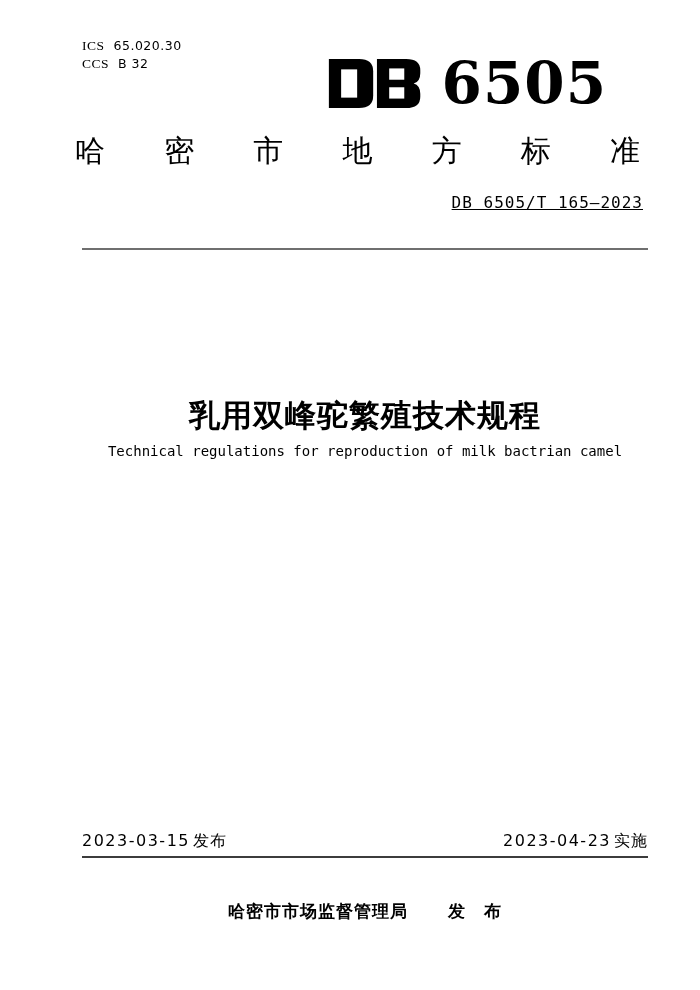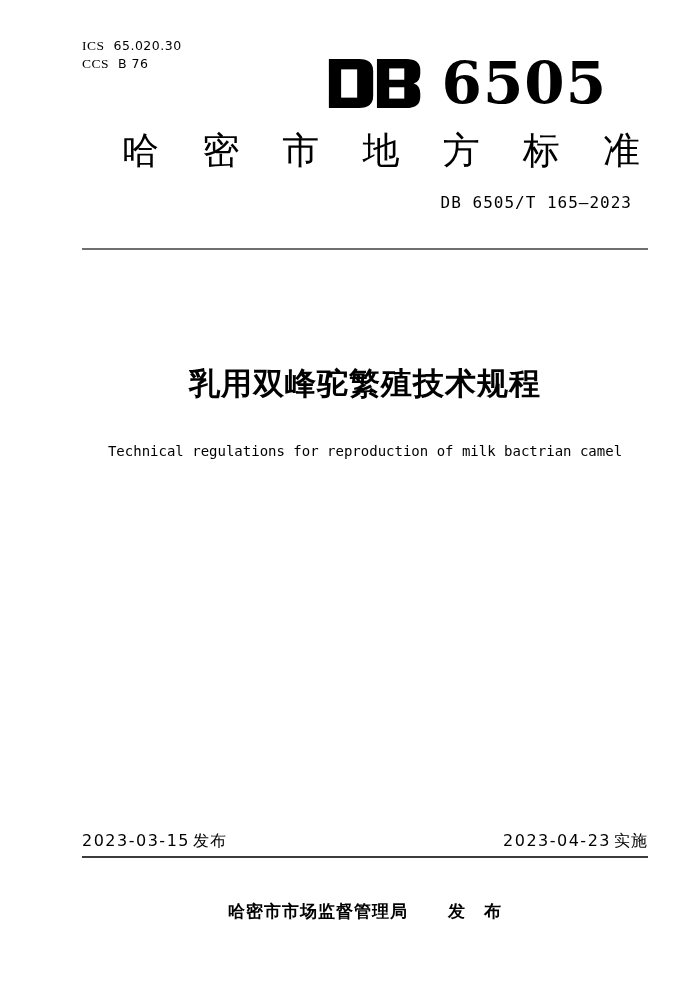--- a/index.html
+++ b/index.html
@@ -30,38 +30,37 @@
     font-size: 58px;
     line-height: 49px;
     letter-spacing: 1px;
     margin-left: 5px;
   }
   .visually-hidden { position: absolute; width: 1px; height: 1px; overflow: hidden; clip: rect(0 0 0 0); }
 
   
   .std-name {
     position: absolute; left: 75px; right: 60px; top: 131px;
-    font-size: 37px; font-weight: 500; line-height: 40px;
+    font-size: 30px; font-weight: 500; line-height: 40px;
     text-align: justify; text-align-last: justify; text-justify: inter-character;
     white-space: nowrap;
-    margin-left: 47px;
   }
 
   
   .std-number {
-    position: absolute; right: 68px; top: 193px;
+    position: absolute; right: 57px; top: 193px;
     font-family: "DejaVu Sans Mono", monospace;
-    font-size: 16px; letter-spacing: 1px; white-space: nowrap;
+    font-size: 16px; letter-spacing: 1px; white-space: nowrap; text-decoration: underline;
   }
 
   .rule-top { position: absolute; left: 82px; right: 52px; top: 248px; height: 2px; background: #6f6f6f; }
 
   
   .title-zh {
-    position: absolute; left: 82px; right: 52px; top: 363px;
+    position: absolute; left: 82px; right: 52px; top: 395px;
     text-align: center; font-size: 31px; font-weight: 700; letter-spacing: 1px;
     white-space: nowrap;
   }
   .title-en {
     position: absolute; left: 52px; right: 22px; top: 443px;
     text-align: center;
     font-family: "DejaVu Sans Mono", monospace;
     font-size: 14px; white-space: nowrap;
   }
 
@@ -85,21 +84,21 @@
 </head>
 <body>
 
 <div class="page">
 
   <div class="ics-block">
     <div class="ics-row">
       <span class="lbl">ICS</span><span class="val">65.020.30</span>
     </div>
     <div class="ics-row">
-      <span class="lbl">CCS</span><span class="val">B 76</span>
+      <span class="lbl">CCS</span><span class="val">B 32</span>
     </div>
   </div>
 
   <div class="logo">
     <span class="visually-hidden">DB</span>
     <svg width="96" height="49" viewBox="0 0 100 52">
       <path d="M0,0 h32 q15,0 15,13 v26 q0,13 -15,13 h-32 z" fill="#000"></path>
       <rect x="13" y="11" width="17" height="30" fill="#fff"></rect>
       <g transform="translate(51,0)">
         <path d="M0,0 h31 q15,0 15,12 v3 q0,9 -7,11 q7,2 7,11 v3 q0,12 -15,12 h-31 z" fill="#000"></path>

